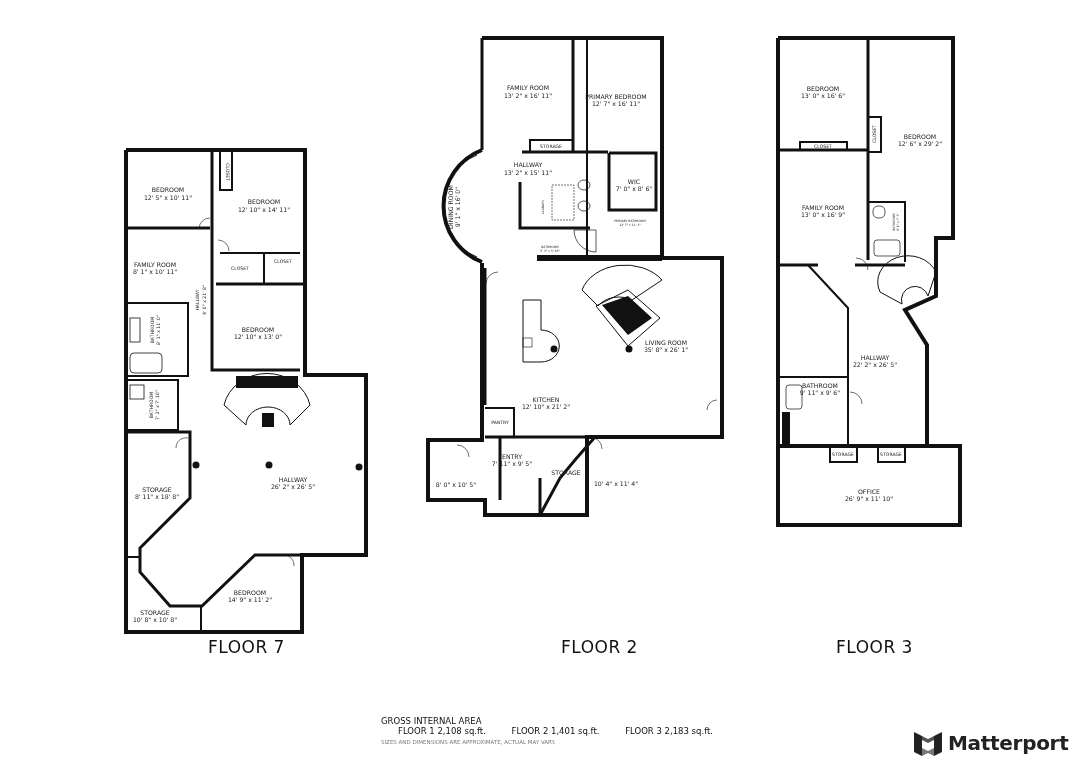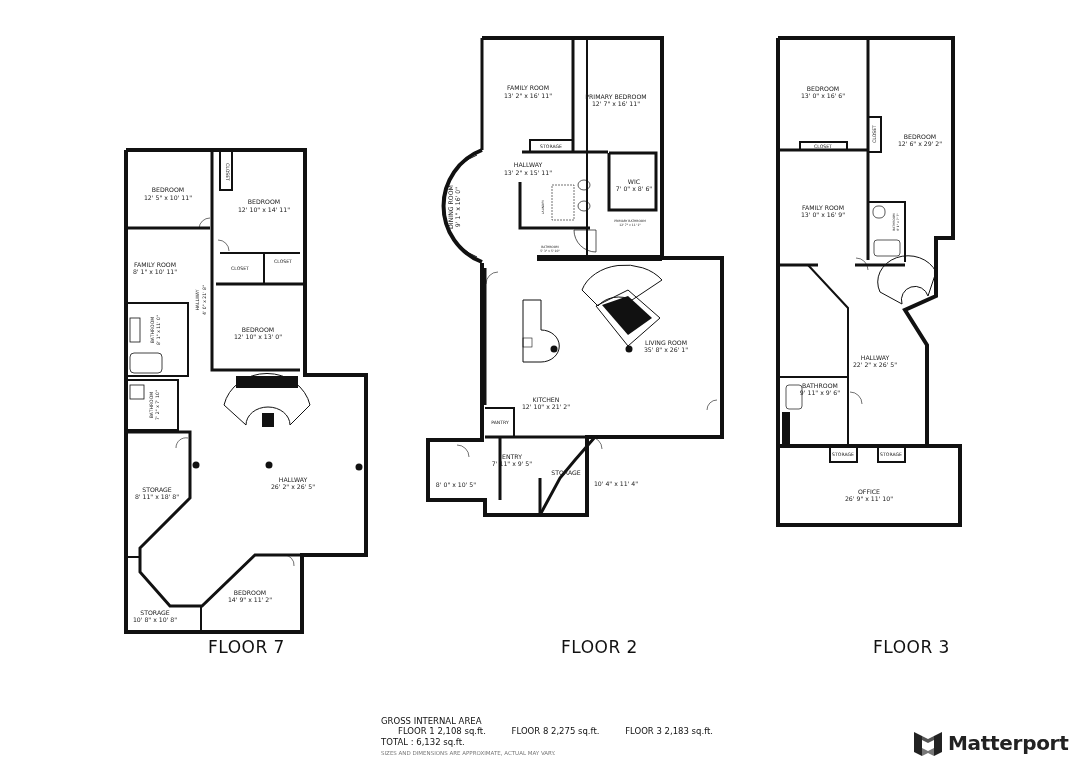--- a/index.html
+++ b/index.html
@@ -189,30 +189,29 @@
     <text class="rl" x="820" y="395">9' 11" x 9' 6"</text>
     <text class="rl rs" x="843" y="456">STORAGE</text>
     <text class="rl rs" x="891" y="456">STORAGE</text>
     <text class="rl" x="869" y="494">OFFICE</text>
     <text class="rl" x="869" y="501">26' 9" x 11' 10"</text>
   </g>
 </svg>
 
 <div class="floor-label" style="left:208px;top:637px;">FLOOR 7</div>
 <div class="floor-label" style="left:535px;top:637px;margin-left:26px;">FLOOR 2</div>
-<div class="floor-label" style="left:873px;top:637px;">FLOOR 3</div>
+<div class="floor-label" style="left:836px;top:637px;">FLOOR 3</div>
 
 <div class="area">
   <div class="t">GROSS INTERNAL AREA</div>
   <div class="l">
     <span>FLOOR 1 2,108 sq.ft.</span>
-    <span>FLOOR 8 2,275 sq.ft.</span>
+    <span>FLOOR 2 1,401 sq.ft.</span>
     <span>FLOOR 3 2,183 sq.ft.</span>
   </div>
-  <div class="l">TOTAL :  6,132 sq.ft.</div>
   <div class="d">SIZES AND DIMENSIONS ARE APPROXIMATE, ACTUAL MAY VARY.</div>
 </div>
 
 <div class="brand">
   <svg width="28" height="26" viewBox="0 0 28 26">
     <polygon points="0,2 8,6 8,26 0,22" fill="#222"></polygon>
     <polygon points="28,2 20,6 20,26 28,22" fill="#222"></polygon>
     <polygon points="8,6 14,9 20,6 20,10 14,13 8,10" fill="#555"></polygon>
     <polygon points="8,18 14,21 20,18 20,26 14,23 8,26" fill="#777"></polygon>
   </svg>

